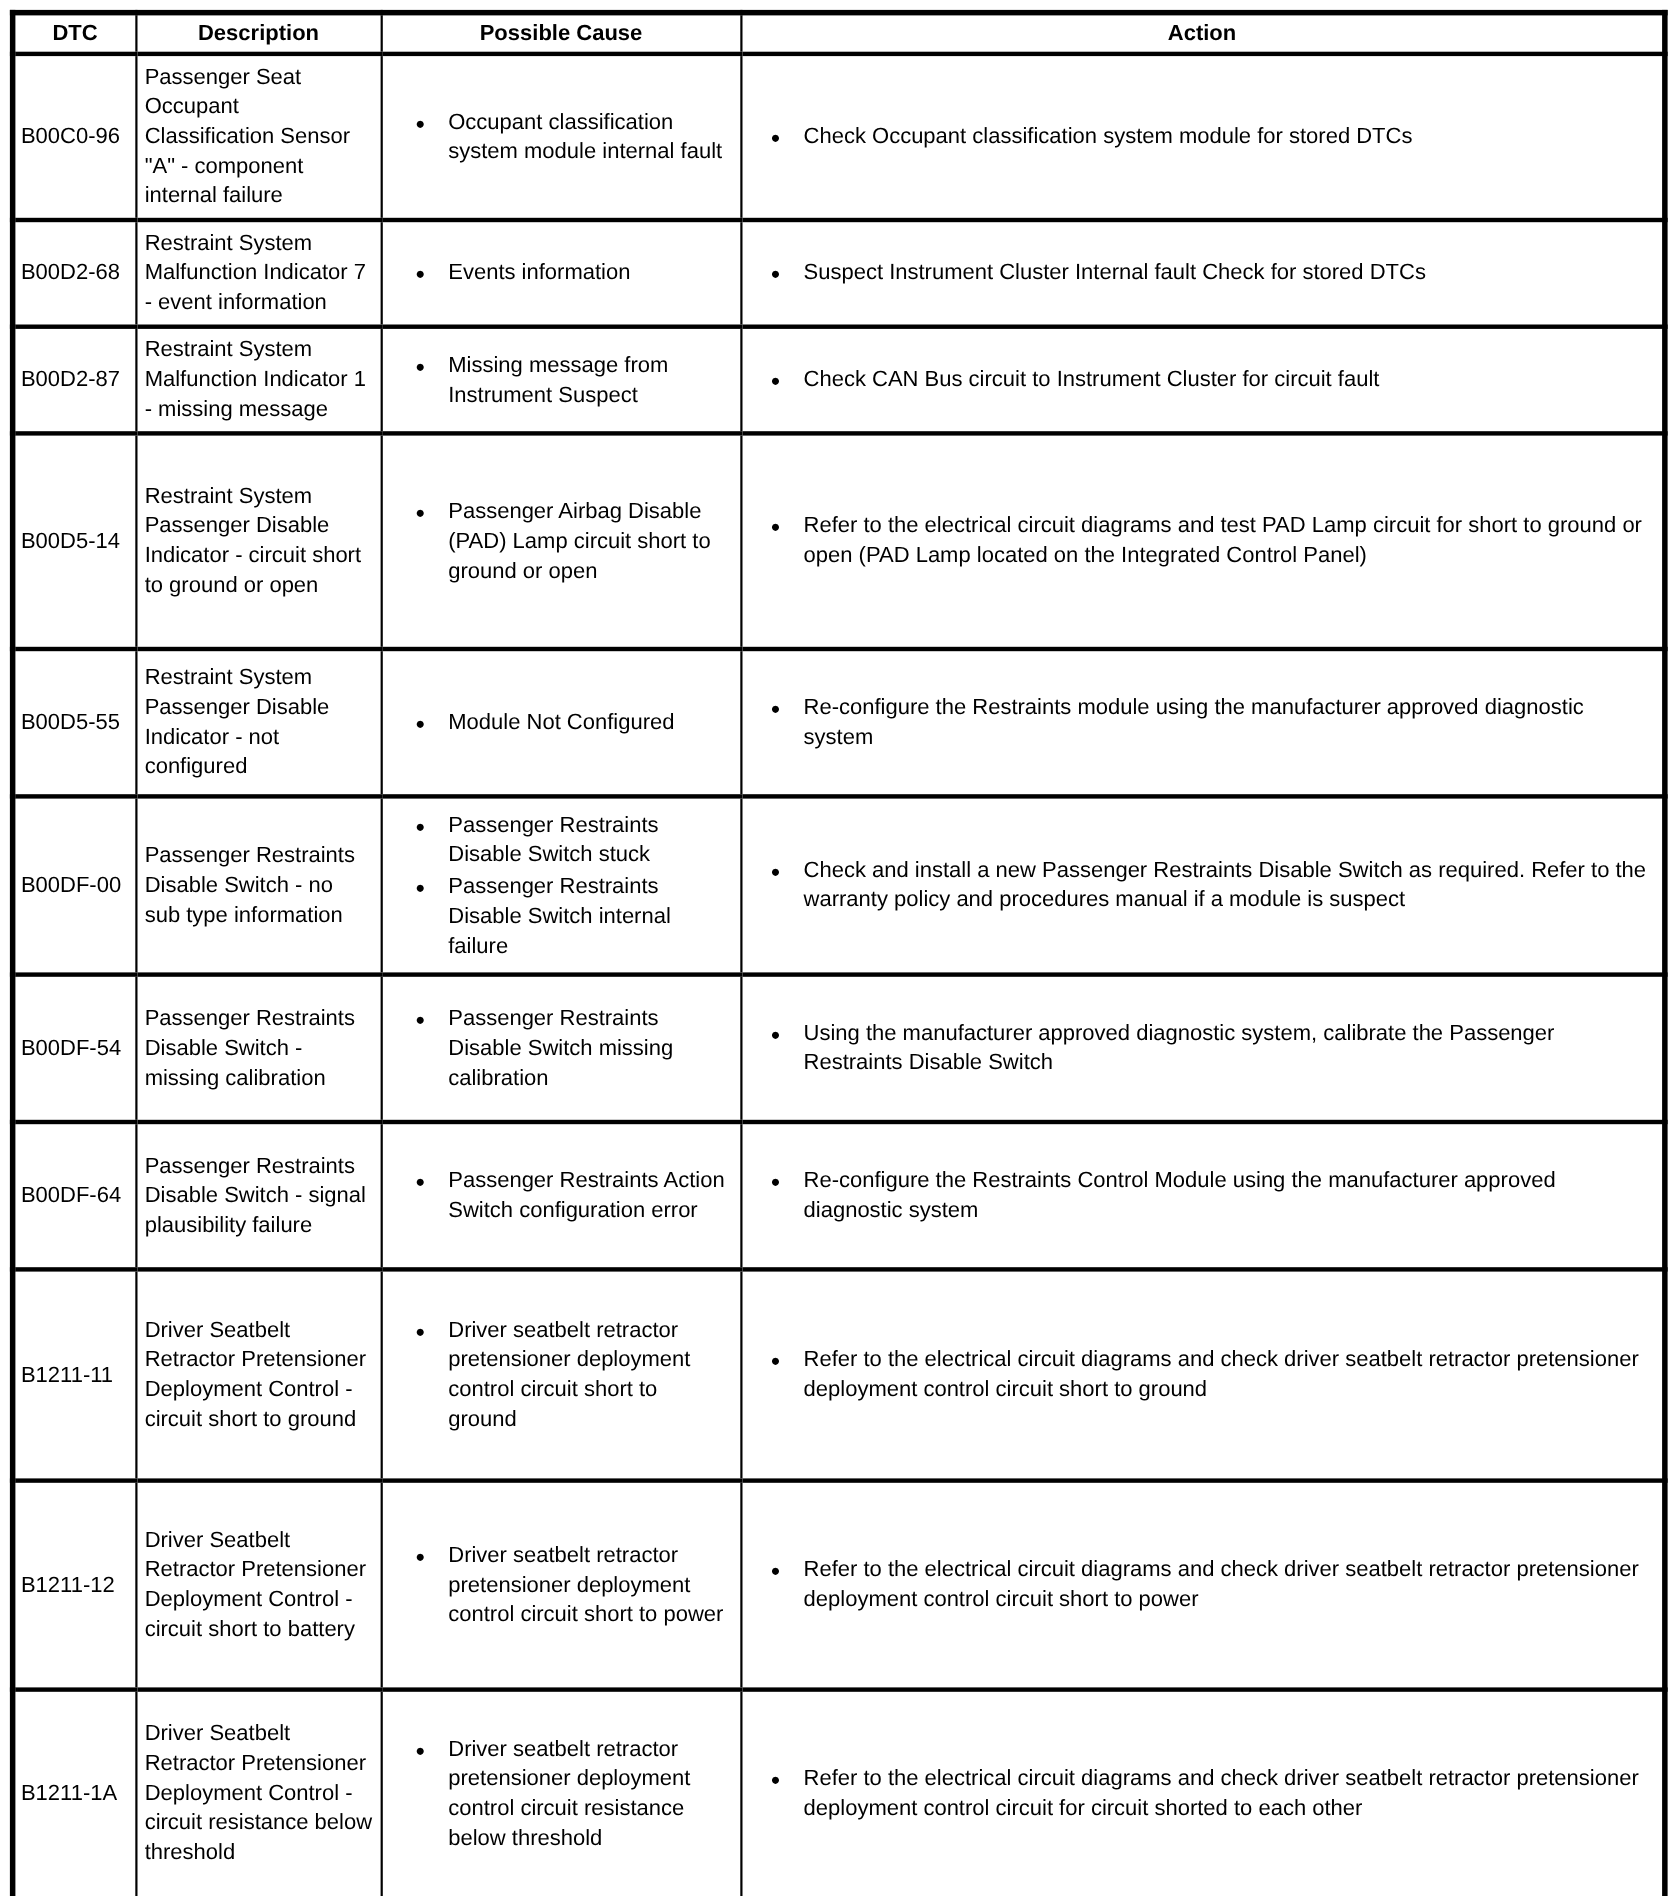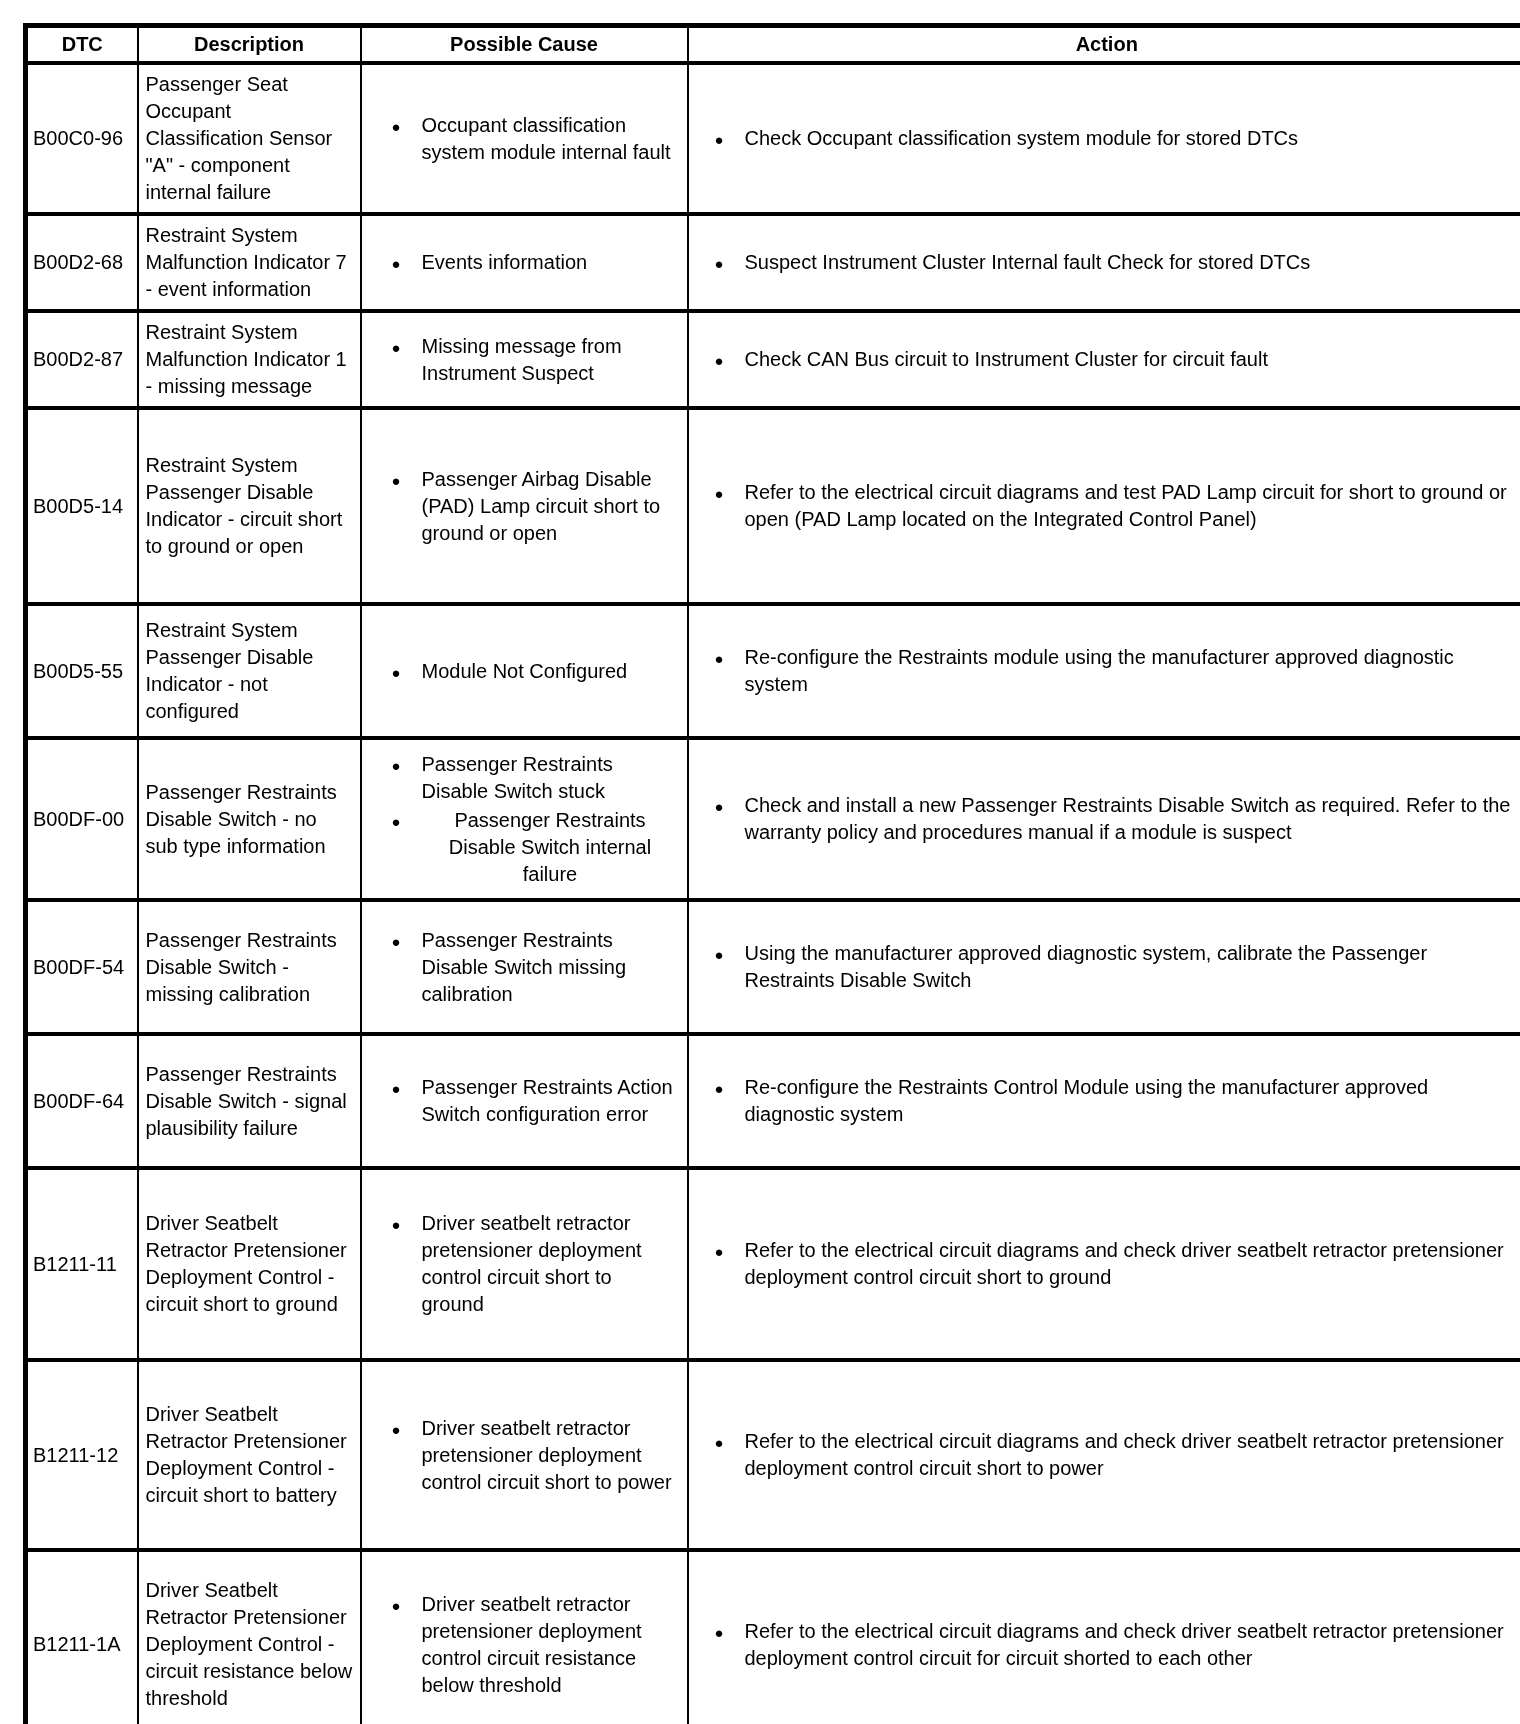--- a/index.html
+++ b/index.html
@@ -6,21 +6,21 @@
     margin: 0;
     padding: 0;
     background: #ffffff;
     font-family: "Liberation Sans", sans-serif;
     color: #000000;
   }
   .page {
     width: 1520px;
     height: 1724px;
     box-sizing: border-box;
-    padding: 23px;
+    padding: 9px;
     background: #ffffff;
   }
   table.dtc-table {
     border-collapse: collapse;
     table-layout: fixed;
     width: 1502px;
     border: 5px solid #000000;
   }
   .dtc-table th, .dtc-table td {
     border-left: 2px solid #000000;
@@ -51,21 +51,21 @@
     list-style: none;
     margin: 0;
     padding: 0;
   }
   td.col-cause ul.bullets { padding-left: 22px; }
   td.col-action ul.bullets { padding-left: 18px; }
   ul.bullets li {
     position: relative;
     padding-left: 30px;
   }
-  ul.bullets li + li { margin-top: 2px; text-align: center; }
+  ul.bullets li + li { margin-top: 2px; }
   ul.bullets li::before {
     content: "●";
     position: absolute;
     left: 0;
     top: 1px;
     font-size: 15px;
   }
 
   
   tbody tr:nth-child(1)  { height: 150px; }

